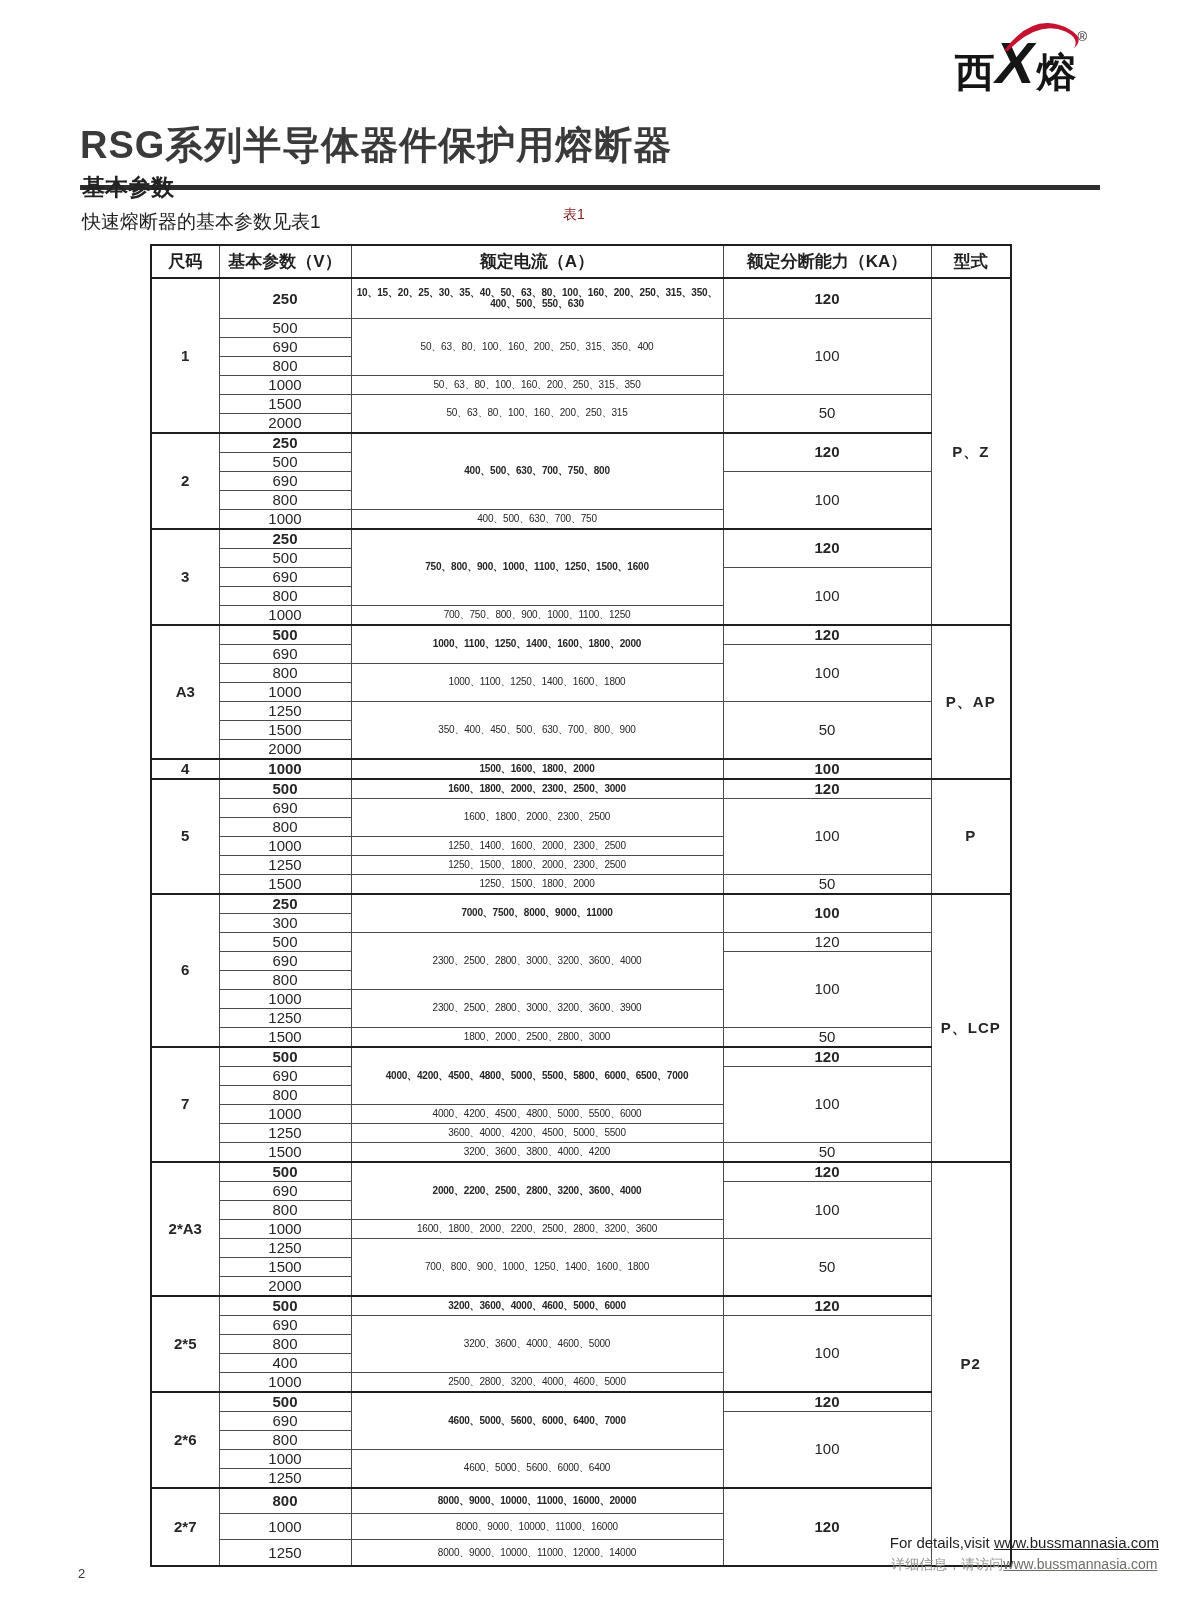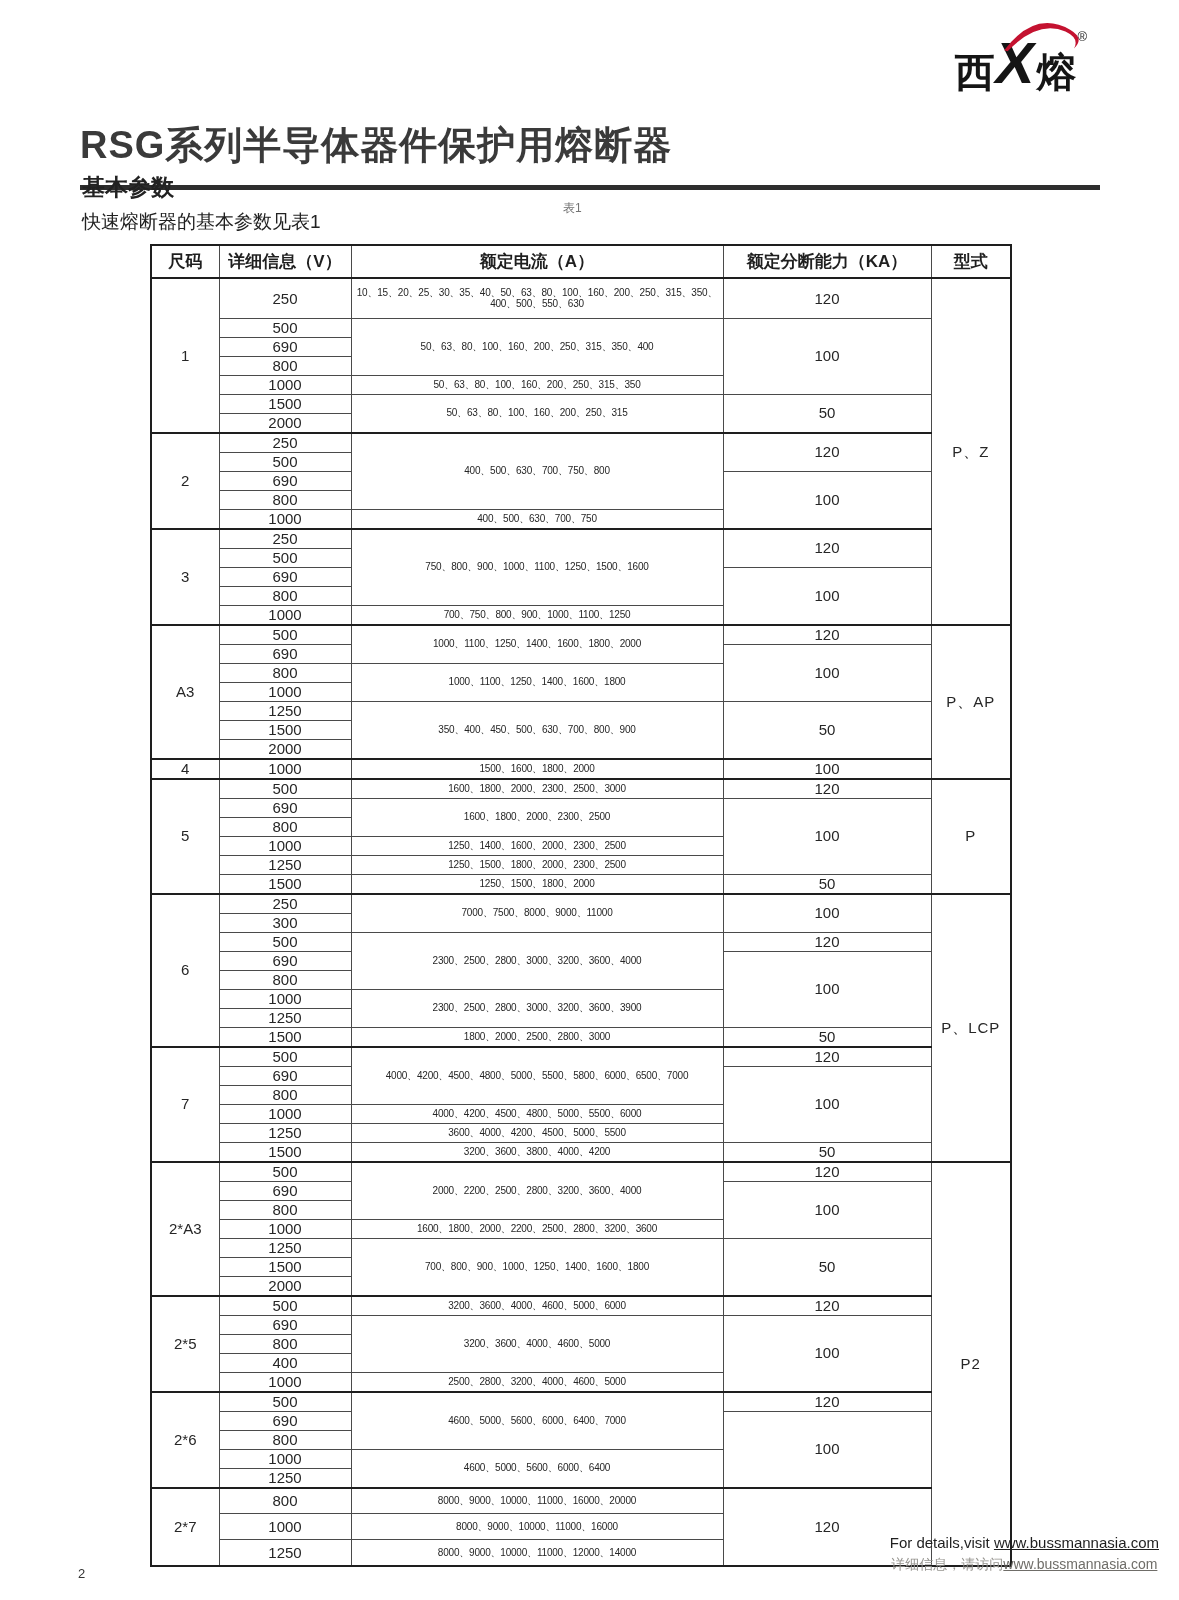--- a/index.html
+++ b/index.html
@@ -16,21 +16,21 @@
   .swoosh{position:absolute;left:6px;top:-16px;width:86px;height:34px;pointer-events:none;}
   .logo-reg{font-size:13px;color:#222;align-self:flex-start;margin-left:2px;margin-top:-4px;}
   
   .page-title{
     position:absolute;left:80px;top:88px;width:1020px;
     font-size:38px;font-weight:700;color:#3a3a3a;letter-spacing:1px;
     padding-bottom:14px;border-bottom:5px solid #2e2e2e;margin-top:32px;
   }
   .section-heading{position:absolute;left:82px;top:172px;font-size:23px;font-weight:700;color:#222;}
   .intro-text{position:absolute;left:82px;top:209px;font-size:19px;color:#222;}
-  .table-caption{position:absolute;left:563px;top:200px;font-size:12px;color:#737373;}
+  .table-caption{position:absolute;left:563px;top:206px;font-size:14px;color:#7f1d1d;}
   
   table.spec{
     position:absolute;left:150px;top:244px;width:860px;
     border-collapse:collapse;table-layout:fixed;
     font-size:15px;color:#262626;
   }
   table.spec th,table.spec td{
     border:1px solid #4a4a4a;
     padding:0 3px;height:18px;line-height:1.15;
     overflow:hidden;
@@ -38,21 +38,21 @@
   table.spec{border:2px solid #1e1e1e;padding-left:14px;}
   table.spec th{
     height:31px;font-size:17px;font-weight:700;color:#1f1f1f;
     border-bottom:1.5px solid #2a2a2a;background:#fff;text-align:center;
   }
   td.size-cell{text-align:center;}
   td.v-cell{text-align:center;}
   td.c-cell{text-align:center;font-size:10px;padding-left:4px;letter-spacing:-0.2px;}
   td.b-cell{text-align:center;}
   td.t-cell{text-align:center;letter-spacing:1px;}
-  tr.gstart td{border-top:2px solid #1e1e1e;}
+  tr.gstart td{border-top:2px solid #1e1e1e;font-weight:bold;}
   
   .footer{position:absolute;right:20px;top:1532px;text-align:center;line-height:1.45;}
   .footer-line1{font-size:15px;color:#1f1f1f;}
   .footer-line2{font-size:14px;color:#979590;}
   .footer a{color:inherit;text-decoration:underline;cursor:pointer;}
   .footer-line1 a{color:#1f1f1f;}
   .footer-line2 a{color:#6f6d68;}
   .page-number{position:absolute;left:78px;top:1566px;font-size:13px;color:#333;}
 </style>
 </head>
@@ -79,21 +79,21 @@
   <colgroup>
     <col style="width:68px">
       <col style="width:132px">
       <col style="width:372px">
       <col style="width:208px">
       <col style="width:80px">
   </colgroup>
   <thead>
     <tr>
       <th>尺码</th>
-      <th>详细信息（V）</th>
+      <th>基本参数（V）</th>
       <th>额定电流（A）</th>
       <th>额定分断能力（KA）</th>
       <th>型式</th>
     </tr>
   </thead>
   <tbody>
       <tr class="gstart" style="height: 40px;">
         <td class="size-cell" rowspan="7">1</td>
         <td class="v-cell">250</td>
         <td class="c-cell">10、15、20、25、30、35、40、50、63、80、100、160、200、250、315、350、400、500、550、630</td>

